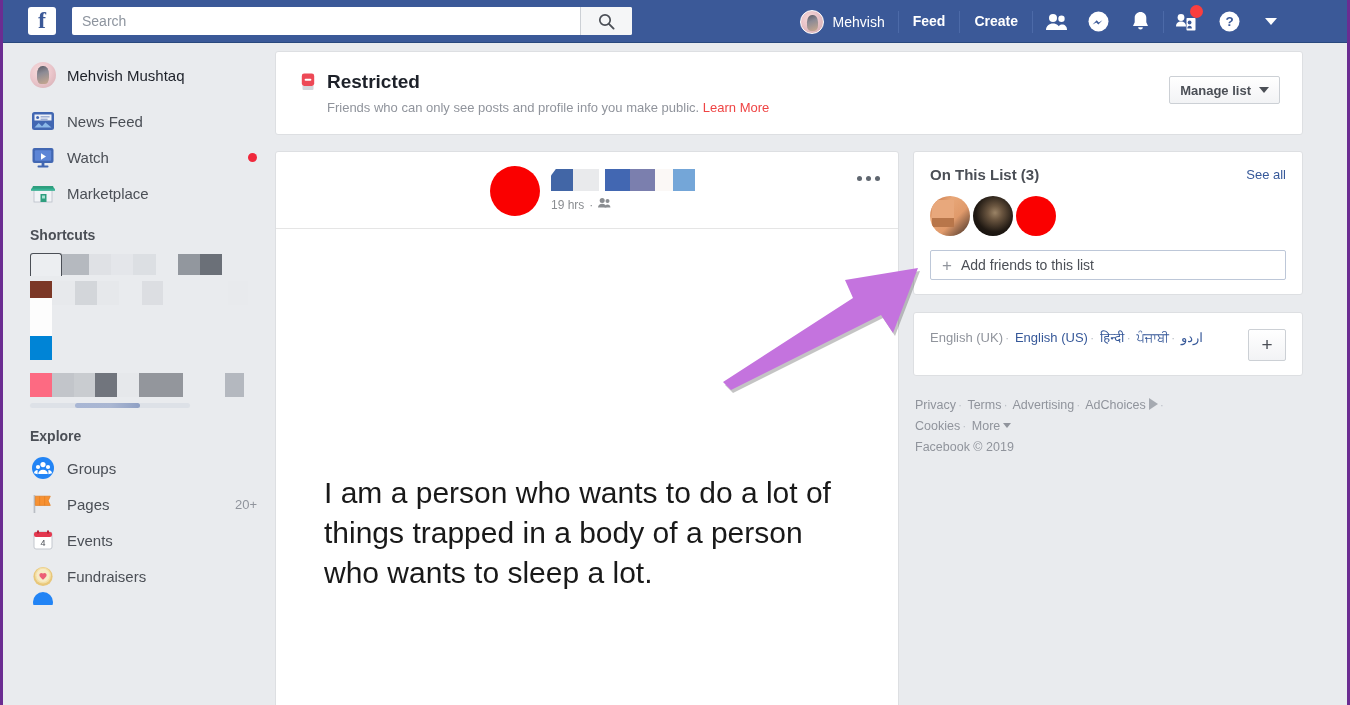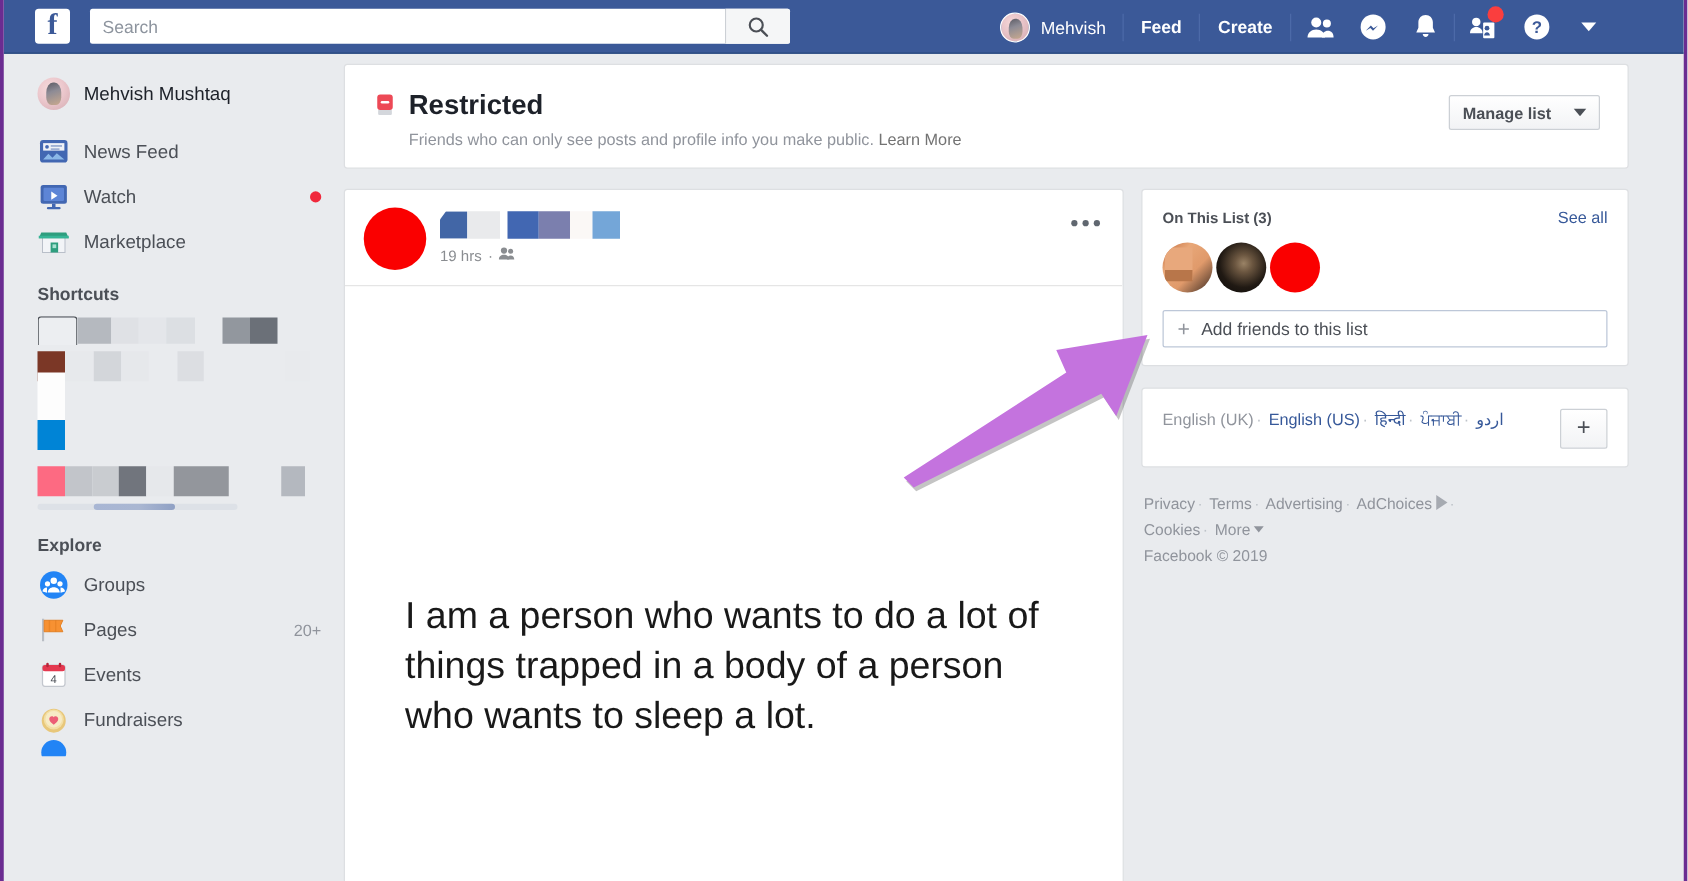--- a/index.html
+++ b/index.html
@@ -161,48 +161,48 @@
   }
   .hdr-card {
     position: absolute; left: 0; top: 8px; width: 1028px; height: 84px;
     padding: 19px 22px 0 22px;
   }
   .hdr-title-row { display: flex; align-items: center; }
   .hdr-ico {
     width: 20px; height: 20px; margin-right: 9px; flex: 0 0 20px;
     position: relative;
   }
-  .hdr-title { font-size: 22px; font-weight: bold; color: #1d2129; }
+  .hdr-title { font-size: 19px; font-weight: bold; color: #1d2129; }
   .hdr-sub {
     margin-top: 7px; margin-left: 29px;
     font-size: 13px; color: #90949c;
   }
-  .hdr-sub a { color: #737373; text-decoration: none; cursor: pointer; text-align: center; }
+  .hdr-sub a { color: #ef4444; text-decoration: none; cursor: pointer; text-align: center; }
   .btn-manage {
     position: absolute; right: 22px; top: 24px;
     height: 28px; padding: 0 10px;
     background: linear-gradient(#fff,#f2f3f5);
     border: 1px solid #ccd0d5; border-radius: 2px;
     font-size: 13px; font-weight: bold; color: #4b4f56;
-    display: flex; align-items: center; gap: 18px; cursor: pointer;
+    display: flex; align-items: center; gap: 8px; cursor: pointer;
     font-family: "Liberation Sans", sans-serif;
   }
   .btn-manage .cd {
     width: 0; height: 0;
     border-left: 5px solid transparent;
     border-right: 5px solid transparent;
     border-top: 6px solid #4b4f56;
   }
 
   
   .post-card {
     position: absolute; left: 0; top: 108px; width: 624px; bottom: -40px;
     overflow: hidden;
   }
-  .post-head { display: flex; align-items: flex-start; padding: 14px 15px 12px 15px; position: relative; }
+  .post-head { display: flex; align-items: flex-start; padding: 14px 15px 12px 26px; position: relative; justify-content: center; }
   .post-av {
     width: 50px; height: 50px; border-radius: 50%;
     background: #fa0000; flex: 0 0 50px;
   }
   .post-meta { margin-left: 11px; padding-top: 3px; }
   .redact-name { display: flex; gap: 0; margin-bottom: 6px; }
   .post-time { font-size: 12px; color: #8a8d91; display: flex; align-items: center; gap: 5px; }
   .post-dots {
     position: absolute; right: 18px; top: 24px;
     display: flex; gap: 4px; cursor: pointer;
@@ -217,21 +217,21 @@
     font-size: 30px; line-height: 1.33; color: #191919;
     font-family: "Liberation Sans", sans-serif; font-weight: 400;
   }
 
   
   .right {
     position: absolute; left: 638px; top: 108px; width: 390px;
   }
   .list-card { padding: 14px 16px 14px 16px; }
   .list-top { display: flex; align-items: center; justify-content: space-between; }
-  .list-title { font-size: 12px; font-weight: bold; color: #4b4f56; }
+  .list-title { font-size: 15px; font-weight: bold; color: #4b4f56; }
   .list-seeall { font-size: 13px; color: #365899; cursor: pointer; }
   .av-row { display: flex; gap: 3px; margin-top: 13px; }
   .av-c { width: 40px; height: 40px; border-radius: 50%; overflow: hidden; }
   .av-c.a1 { background: linear-gradient(135deg,#c0693c 0%, #e8a778 30%, #e09a6b 60%, #3a2a22 100%); position: relative; }
   .av-c.a1::after { content:""; position:absolute; left:2px; top:4px; width:22px; height:26px; background:#e8a87c; }
   .av-c.a1::before { content:""; position:absolute; left:2px; top:22px; width:22px; height:9px; background:#b8764a; z-index:2;}
   .av-c.a2 { background: radial-gradient(circle at 55% 42%, #9a8366 0%, #6b5640 22%, #201913 60%, #0b0908 100%); }
   .av-c.a3 { background: #fa0000; }
   .add-friends {
     margin-top: 14px; height: 30px;

